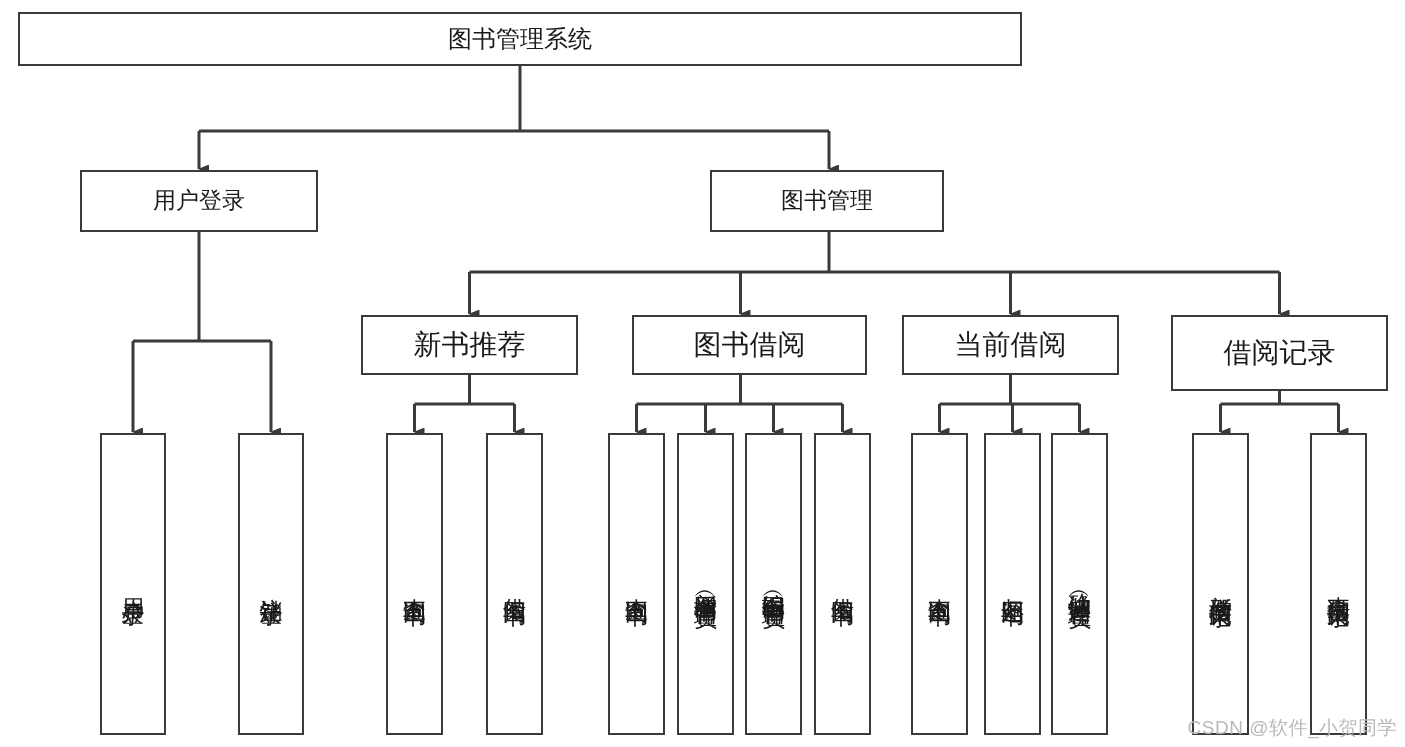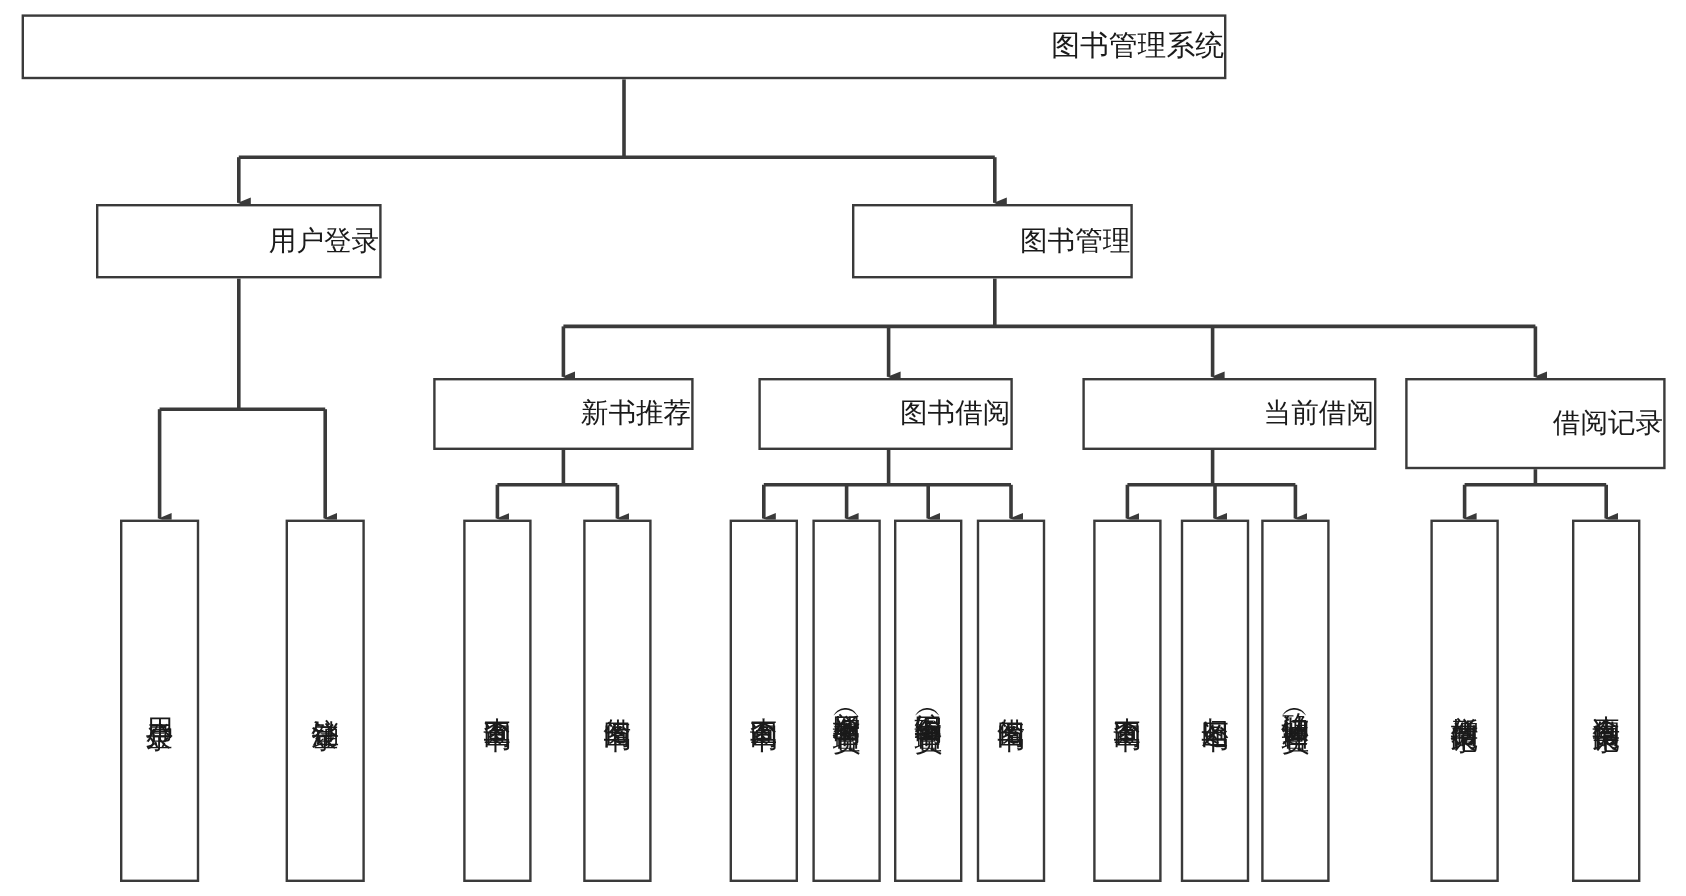--- a/index.html
+++ b/index.html
@@ -26,37 +26,37 @@
     height: 747px;
     pointer-events: none;
   }
   .node {
     position: absolute;
     box-sizing: border-box;
     background: #ffffff;
     border: 2px solid #3a3a3a;
     display: flex;
     align-items: center;
-    justify-content: flex-end;
+    justify-content: center;
     z-index: 2;
   }
   .node-label {
     color: #1a1a1a;
     line-height: 1.12;
     text-align: center;
     white-space: pre-line;
   }
   .node.level-1 .node-label {
     font-size: 24px;
   }
   .node.level-2 .node-label {
     font-size: 23px;
   }
   .node.level-3 .node-label {
-    font-size: 23px;
+    font-size: 28px;
   }
   .node.leaf {
     align-items: center;
     justify-content: center;
   }
   .node.leaf .node-label {
     writing-mode: vertical-rl;
     text-orientation: upright;
     font-size: 23px;
     letter-spacing: 2px;
@@ -128,24 +128,24 @@
       </div>
       <div class="node level-2" style="left: 80px; top: 170px; width: 238px; height: 62px;">
         <span class="node-label">用户登录</span>
       </div>
       <div class="node level-2" style="left: 710px; top: 170px; width: 234px; height: 62px;">
         <span class="node-label">图书管理</span>
       </div>
       <div class="node level-3" style="left: 361px; top: 315px; width: 217px; height: 60px;">
         <span class="node-label">新书推荐</span>
       </div>
-      <div class="node level-3" style="left: 632px; top: 315px; width: 212px; height: 60px;">
+      <div class="node level-3" style="left: 632px; top: 315px; width: 235px; height: 60px;">
         <span class="node-label">图书借阅</span>
       </div>
-      <div class="node level-3" style="left: 902px; top: 315px; width: 245px; height: 60px;">
+      <div class="node level-3" style="left: 902px; top: 315px; width: 217px; height: 60px;">
         <span class="node-label">当前借阅</span>
       </div>
       <div class="node level-3" style="left: 1171px; top: 315px; width: 217px; height: 76px;">
         <span class="node-label">借阅记录</span>
       </div>
       <div class="node level-4 leaf" style="left: 100px; top: 433px; width: 66px; height: 302px;">
         <span class="node-label">用户登录</span>
       </div>
       <div class="node level-4 leaf" style="left: 238px; top: 433px; width: 66px; height: 302px;">
         <span class="node-label">注销登录</span>
@@ -178,14 +178,15 @@
         <span class="node-label">确认归还（管理员）</span>
       </div>
       <div class="node level-4 leaf" style="left: 1192px; top: 433px; width: 57px; height: 302px;">
         <span class="node-label">新增借阅记录</span>
       </div>
       <div class="node level-4 leaf" style="left: 1310px; top: 433px; width: 57px; height: 302px;">
         <span class="node-label">查询借阅记录</span>
       </div>
     </div>
 
+  <div id="watermark">CSDN @软件_小贺同学</div>
 
 </div>
 
 </body></html>

